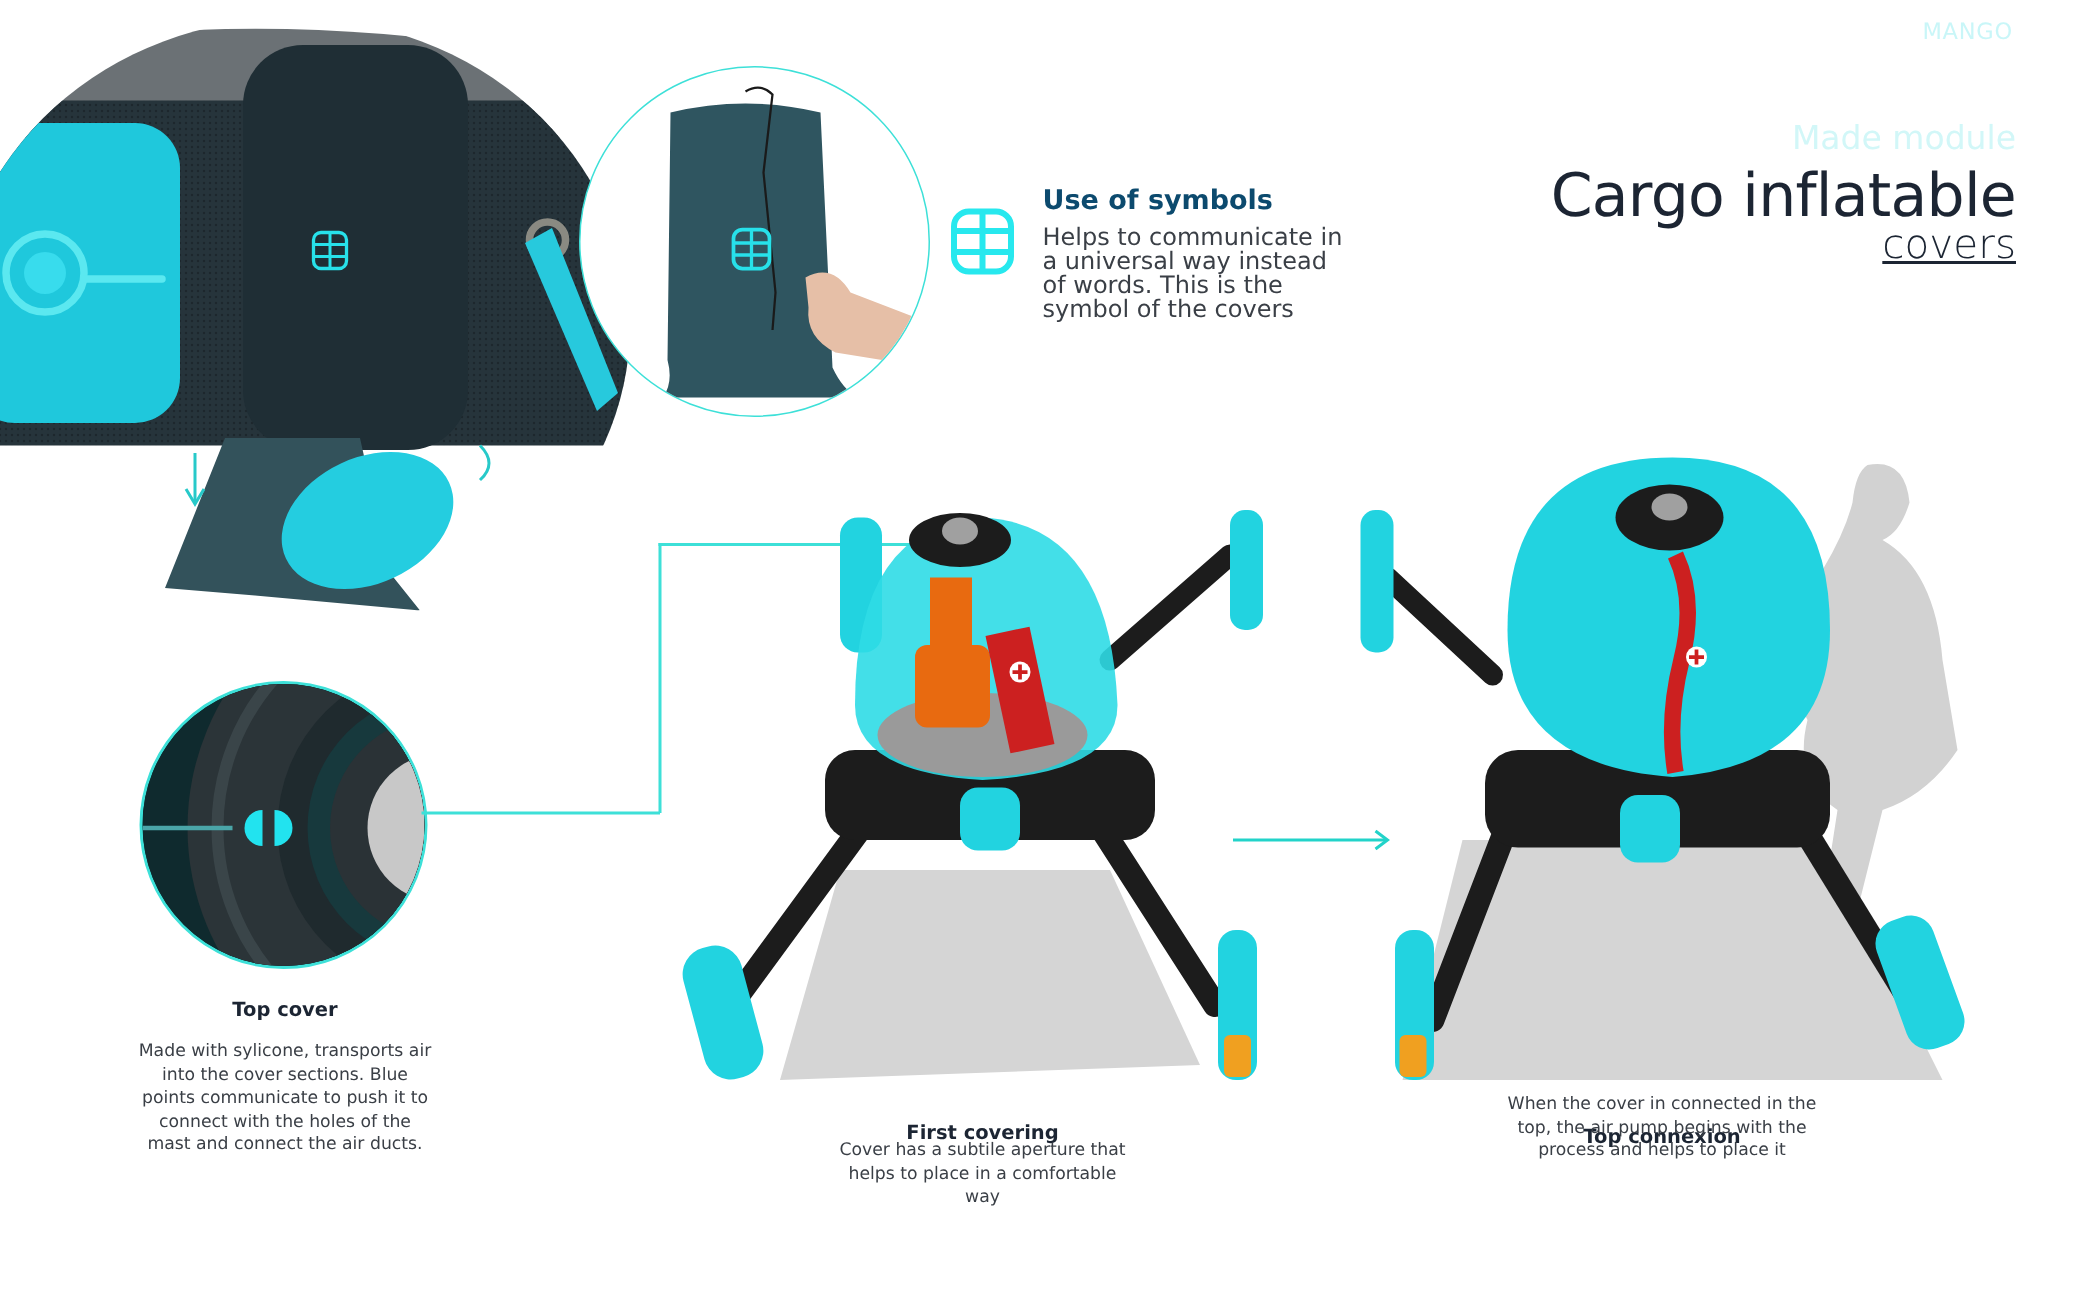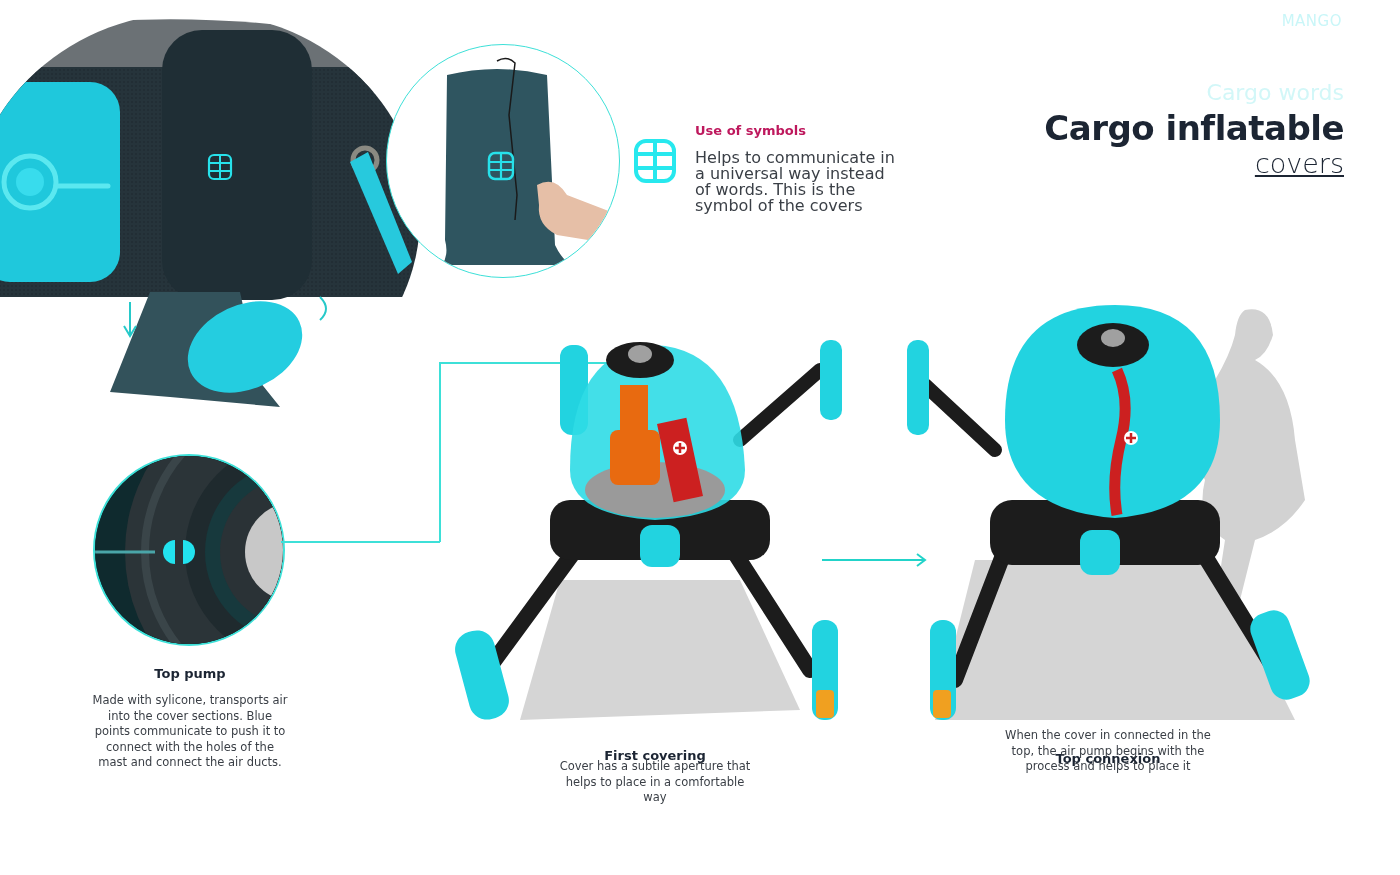--- a/index.html
+++ b/index.html
@@ -7,46 +7,46 @@
     width: 1400px; height: 875px; position: relative; overflow: hidden;
     background: #ffffff;
     font-family: "DejaVu Sans", sans-serif;
     color: #2b2f36;
   }
   .abs { position: absolute; }
 
   
   .brand { right: 58px; top: 12px; font-size: 15px; font-weight: normal; letter-spacing: 0.5px; color: #c9f6f8; }
   .subtitle { right: 56px; top: 80px; font-size: 22px; color: #d2f7f8; }
-  .title { right: 56px; top: 108px; font-size: 34px; font-weight: bold; color: #1c2533; letter-spacing: -0.5px; }
+  .title { right: 56px; top: 108px; font-size: 40px; font-weight: normal; color: #1c2533; letter-spacing: -0.5px; }
   .title-sub { right: 56px; top: 148px; font-size: 27px; font-weight: 300; color: #1c2533; text-decoration: underline; }
 
   
   .sym-icon { left: 633px; top: 138px; width: 44px; height: 46px; }
-  .sym-head { left: 695px; top: 123px; font-size: 13px; font-weight: bold; color: #be185d; }
+  .sym-head { left: 695px; top: 123px; font-size: 18px; font-weight: bold; color: #0c4a6e; }
   .sym-text { left: 695px; top: 150px; width: 210px; font-size: 16px; line-height: 16px; color: #3a3f46; }
 
   
   .circle { border-radius: 50%; overflow: hidden; }
   .big-circle { left: -30px; top: 12px; width: 450px; height: 410px; background: #fff; }
   .bag-circle { left: 386px; top: 44px; width: 232px; height: 232px; border: 1.5px solid #3de0d8; background: #fff; }
   .detail-circle { left: 93px; top: 454px; width: 188px; height: 188px; border: 2px solid #3de0d8; background: #0f2a2e; }
 
   
   .line { background: #3de0d8; }
 
   
   .cap-head { font-size: 13px; font-weight: bold; color: #1c2533; text-align: center; }
   .cap-text { font-size: 11.5px; line-height: 15.5px; color: #3a3f46; text-align: center; }
 </style>
 </head>
 <body>
 
 <div class="abs brand">MANGO</div>
-<div class="abs subtitle">Cargo words</div>
+<div class="abs subtitle">Made module</div>
 <div class="abs title">Cargo inflatable</div>
 <div class="abs title-sub">covers</div>
 
 <div class="abs circle big-circle">
   <svg width="450" height="410" viewBox="0 0 450 410">
     <rect x="0" y="0" width="450" height="410" fill="#ffffff"></rect>
 
     <path d="M40 20 Q225 -10 420 30 L440 80 L20 80 Z" fill="#6b7175"></path>
 
     <rect x="0" y="55" width="450" height="230" fill="#26343b"></rect>
@@ -185,20 +185,20 @@
 
     <path d="M110 120 Q110 5 220 5 Q325 5 325 120 Q325 210 220 218 Q110 210 110 120 Z" fill="#22d3e0"></path>
     <ellipse cx="218" cy="45" rx="36" ry="22" fill="#1c1c1c"></ellipse>
     <ellipse cx="218" cy="38" rx="12" ry="9" fill="#a0a0a0"></ellipse>
     <path d="M222 70 Q236 100 226 140 Q216 180 222 215" fill="none" stroke="#cc2020" stroke-width="11"></path>
     <circle cx="236" cy="138" r="7" fill="#fff"></circle>
     <path d="M236 133 V143 M231 138 H241" stroke="#cc2020" stroke-width="2.5"></path>
   </svg>
 </div>
 
-<div class="abs cap-head" style="left:90px; top:666px; width:200px;">Top pump</div>
+<div class="abs cap-head" style="left:90px; top:666px; width:200px;">Top cover</div>
 <div class="abs cap-text" style="left:92px; top:693px; width:196px;">Made with sylicone, transports air into the cover sections. Blue points communicate to push it to connect with the holes of the mast and connect the air ducts.</div>
 
 <div class="abs cap-head" style="left:555px; top:732px; width:200px;margin-top:16px;">First covering</div>
 <div class="abs cap-text" style="left:555px; top:759px; width:200px;text-align:center;">Cover has a subtile aperture that helps to place in a comfortable way</div>
 
 <div class="abs cap-head" style="left:1008px; top:720px; width:200px;margin-top:31px;">Top connexion</div>
 <div class="abs cap-text" style="left:1004px; top:728px; width:208px;">When the cover in connected in the top, the air pump begins with the process and helps to place it</div>
 
 </body></html>

